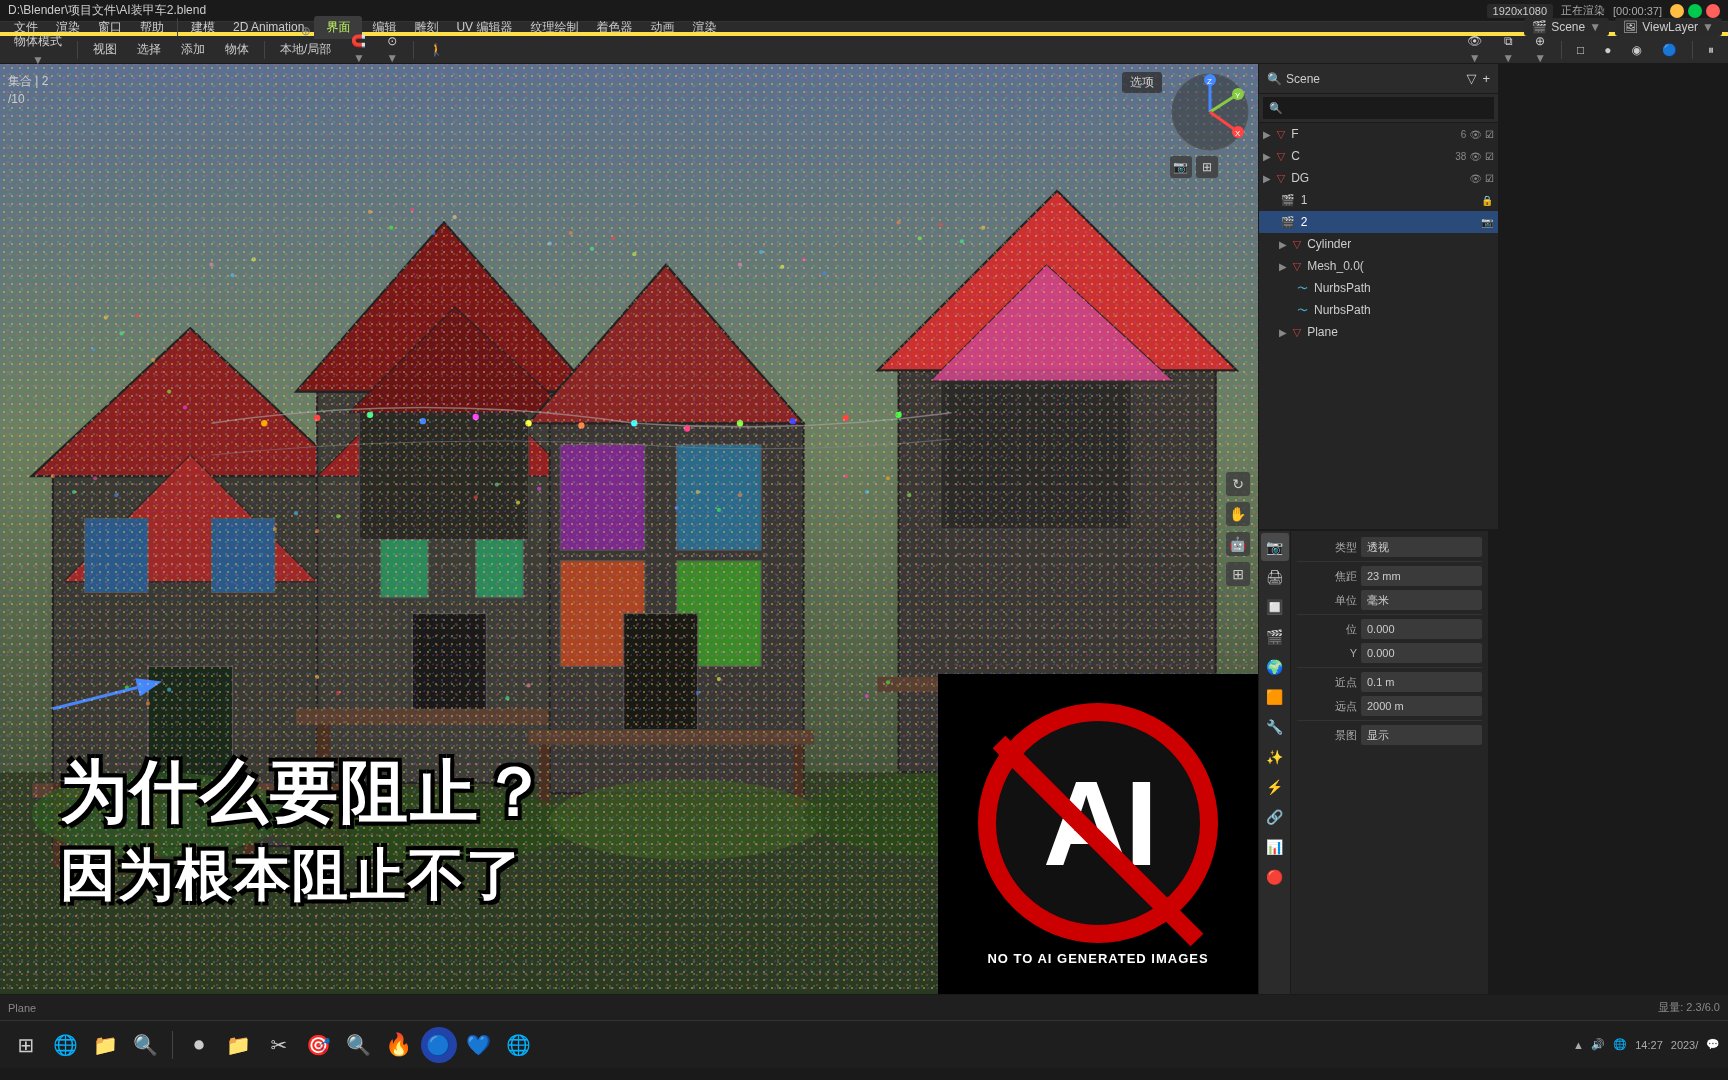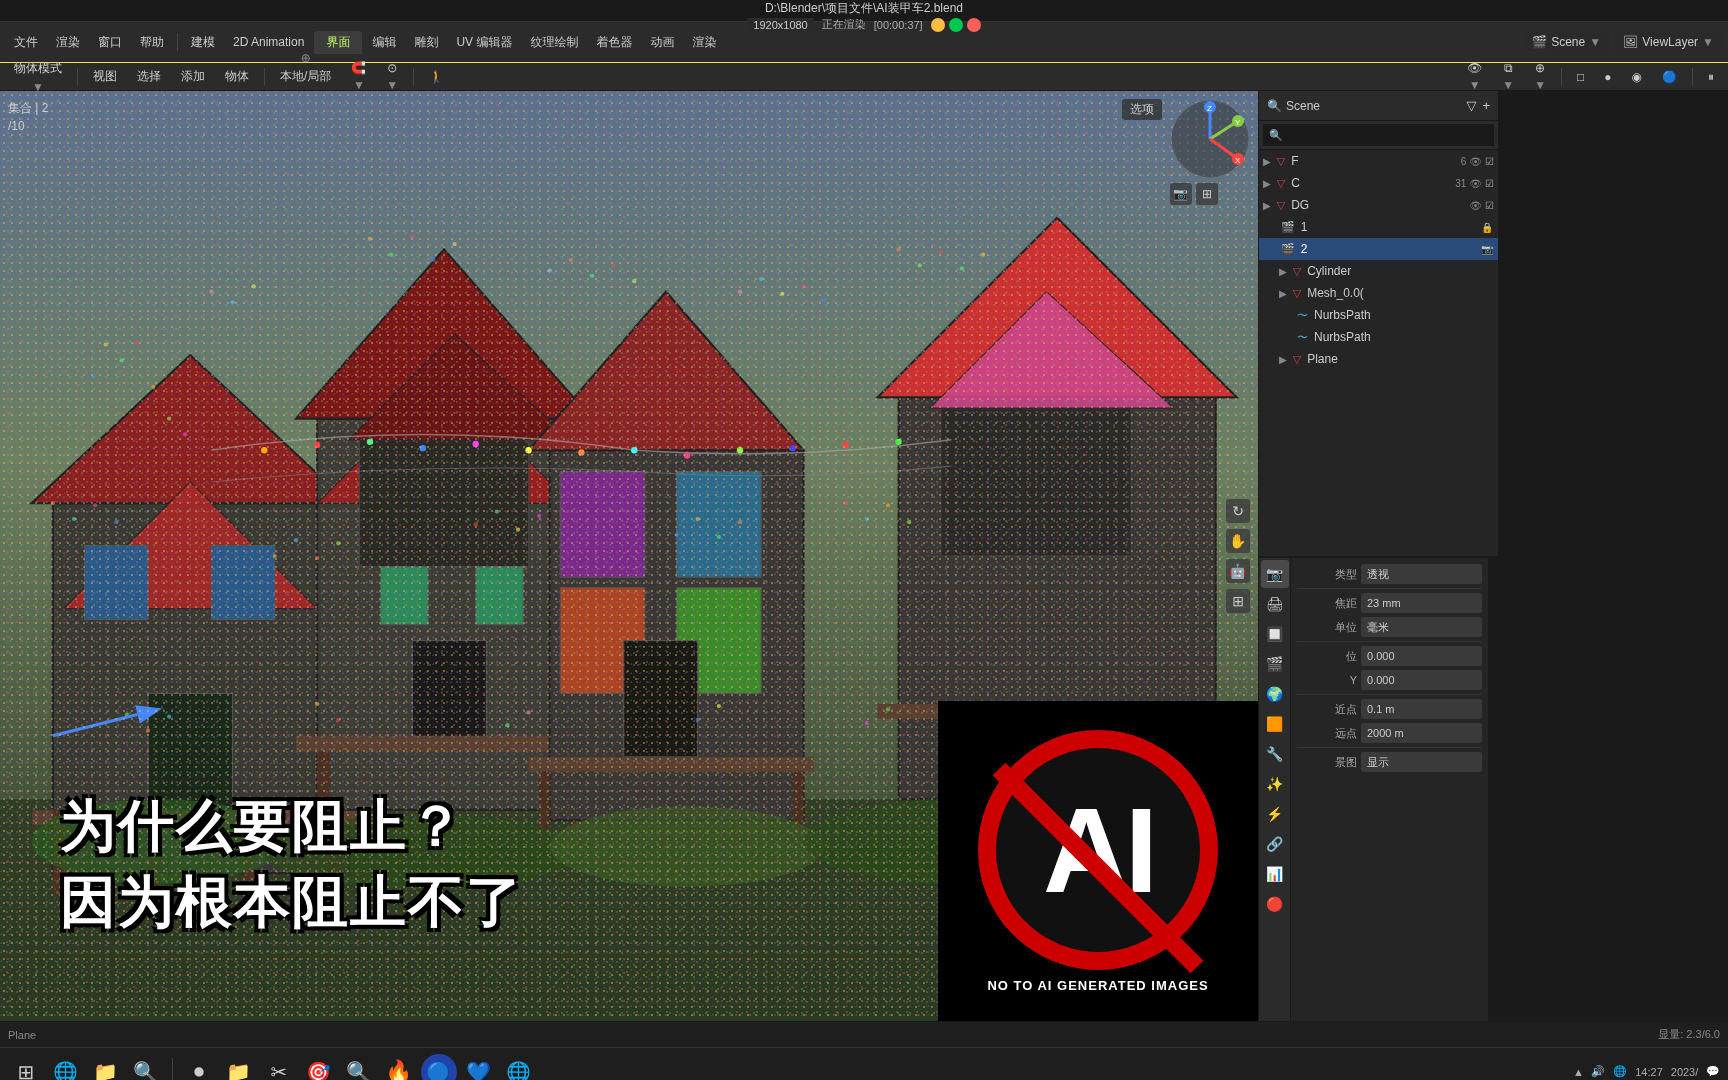--- a/index.html
+++ b/index.html
@@ -15,38 +15,37 @@
 
     
     #titlebar {
       height: 22px;
       background: #1a1a1a;
       display: flex;
       align-items: center;
       justify-content: space-between;
       padding: 0 8px;
       border-bottom: 1px solid #333;
-      flex-direction: column;
     }
     #titlebar-right { display: flex; align-items: center; gap: 8px; font-size: 11px; color: #aaa; }
     #titlebar-controls { display: flex; gap: 4px; }
     .title-btn { width: 14px; height: 14px; border-radius: 50%; border: none; cursor: pointer; }
     .title-btn.min { background: #ffbd44; }
     .title-btn.max { background: #00ca4e; }
     .title-btn.close { background: #ff605c; }
 
     
     #menubar {
-      height: 41px;
+      height: 14px;
       background: #2b2b2b;
       display: flex;
       align-items: center;
       padding: 0 6px;
       gap: 2px;
-      border-bottom: 1px solid #fde047;
+      border-bottom: 4px solid #fde047;
     }
     .menu-item {
       padding: 2px 8px;
       cursor: pointer;
       border-radius: 3px;
       font-size: 12px;
       color: #ccc;
     }
     .workspace-tab {
       padding: 3px 12px;
@@ -112,21 +111,21 @@
     }
 
     
     .overlay-text {
       position: absolute;
       bottom: 80px;
       left: 60px;
       z-index: 10;
     }
     .overlay-line1 {
-      font-size: 56px;
+      font-size: 68px;
       font-weight: 900;
       color: white;
       text-shadow: -4px -4px 0 #000, 4px -4px 0 #000, -4px 4px 0 #000, 4px 4px 0 #000;
       font-family: Liberation Sans, sans-serif;
       letter-spacing: 2px;
     }
     .overlay-line2 {
       font-size: 56px;
       font-weight: 900;
       color: white;
@@ -848,21 +847,21 @@
             <span>👁</span>
             <span style="color:#aaa;">☑</span>
           </div>
         </div>
 
         <div class="outliner-item">
           <span class="outliner-chevron">▶</span>
           <span class="obj-icon" style="color:#cc4444;">▽</span>
           <span class="obj-name">C</span>
           <div class="obj-icons-right">
-            <span style="color:#888;font-size:10px;">31</span>
+            <span style="color:#888;font-size:10px;">38</span>
             <span>👁</span>
             <span style="color:#aaa;">☑</span>
           </div>
         </div>
 
         <div class="outliner-item">
           <span class="outliner-chevron">▶</span>
           <span class="obj-icon" style="color:#cc4444;">▽</span>
           <span class="obj-name">DG</span>
           <div class="obj-icons-right">

